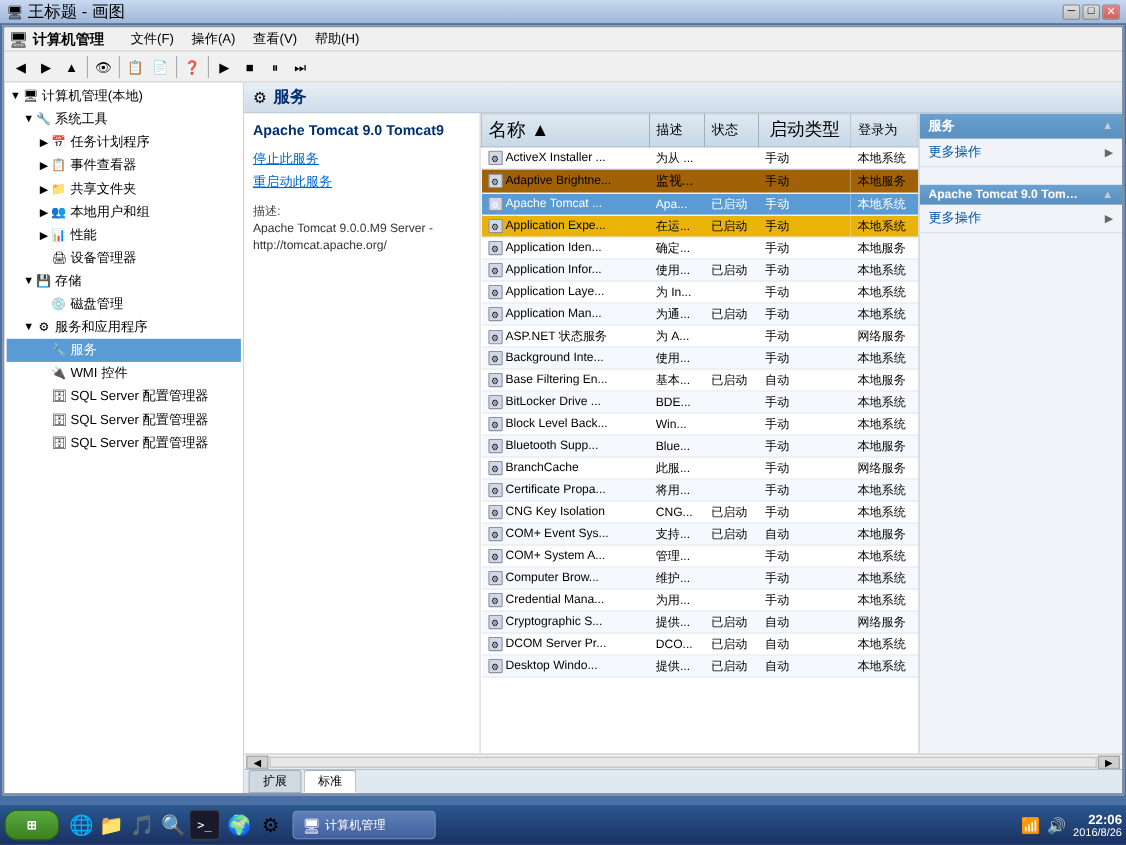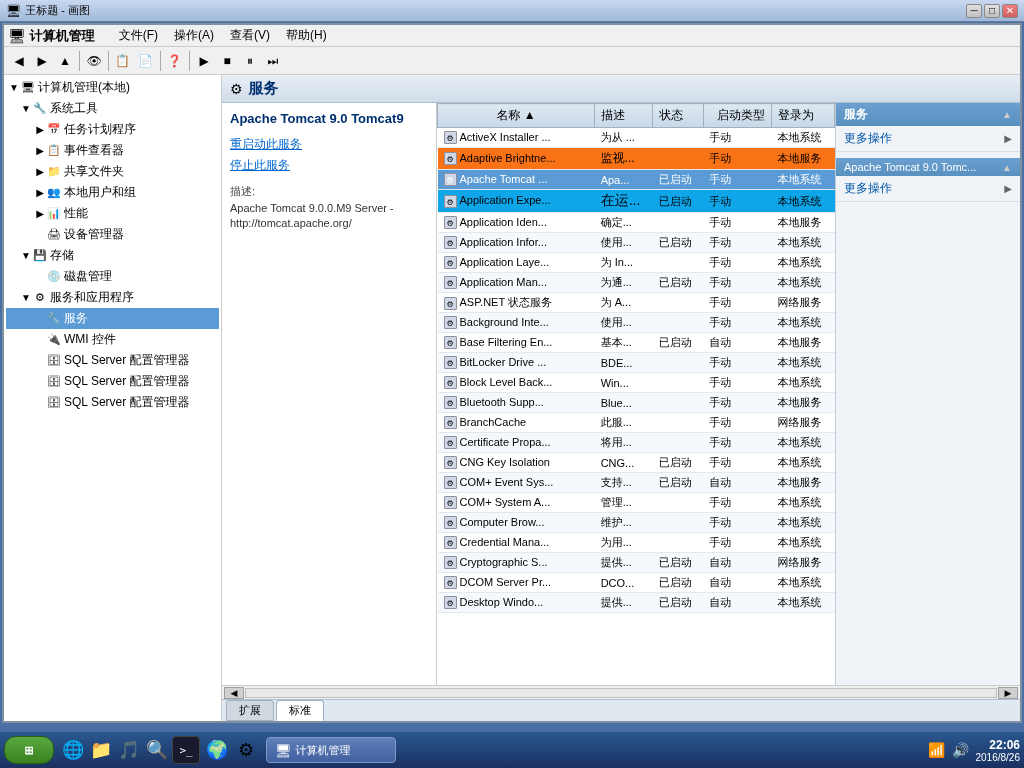--- a/index.html
+++ b/index.html
@@ -66,21 +66,21 @@
     ::-webkit-scrollbar { width: 12px; }
     ::-webkit-scrollbar-track { background: #f0f0f0; }
     ::-webkit-scrollbar-thumb { background: #a0b0c0; border: 1px solid #8090a0; }
   </style>
 </head>
 <body>
 
 <div id="title-bar" style="height:22px; background:linear-gradient(to bottom,#c8d8f0,#a0b8d8); display:flex; align-items:center; justify-content:space-between; padding:0 6px; border-bottom:1px solid #6080a0;">
   <div style="display:flex;align-items:center;gap:4px;">
     <span style="font-size:12px;">🖥</span>
-    <span style="font-size:11px;color:#000;">王标题 - 画图</span>
+    <span style="font-size:15px;color:#000;">王标题 - 画图</span>
   </div>
   <div style="display:flex;gap:2px;">
     <div class="title-btn">─</div>
     <div class="title-btn">□</div>
     <div class="title-btn close" style="background:linear-gradient(to bottom,#f08080,#d06060);color:#fff;">✕</div>
   </div>
 </div>
 
 <div id="main-window" style="background:#f0f0f0; width:1020px; height:700px; margin:1px auto; border:2px solid #8090a0; display:flex; flex-direction:column;">
 
@@ -204,62 +204,62 @@
 
       <div id="services-header" style="background:linear-gradient(to bottom,#e8eef5,#d0dcea);padding:4px 8px;display:flex;align-items:center;gap:6px;border-bottom:1px solid #b0c0d0;">
         <span style="font-size:14px;">⚙</span>
         <span style="font-size:15px;font-weight:bold;color:#003070;">服务</span>
       </div>
 
       <div style="display:flex;flex:1;overflow:hidden;">
 
         <div id="detail-panel" style="width:215px;background:#fff;border-right:1px solid #ccc;padding:8px;overflow-y:auto;">
           <div style="font-size:13px;font-weight:bold;color:#003070;margin-bottom:10px;">Apache Tomcat 9.0 Tomcat9</div>
+          <a class="service-link">停止此服务</a>
           <a class="service-link">重启动此服务</a>
-          <a class="service-link">停止此服务</a>
           <div style="font-size:11px;color:#444;margin-top:10px;margin-bottom:2px;">描述:</div>
           <div style="font-size:11px;color:#333;line-height:1.4;">Apache Tomcat 9.0.0.M9 Server - http://tomcat.apache.org/</div>
         </div>
 
         <div id="services-table-area" style="flex:1;overflow-y:auto;background:#fff;">
           <table id="services-table" style="width:100%;border-collapse:collapse;">
             <thead>
               <tr>
-                <th style="background:linear-gradient(to bottom,#dde8f0,#c8d8e8);border:1px solid #a0b0c0;padding:3px 6px;text-align:center;font-size:12px;font-weight:normal;white-space:nowrap;min-width:140px;">名称 ▲</th>
+                <th style="background:linear-gradient(to bottom,#dde8f0,#c8d8e8);border:1px solid #a0b0c0;padding:3px 6px;text-align:left;font-size:17px;font-weight:normal;white-space:nowrap;min-width:140px;">名称 ▲</th>
                 <th style="background:linear-gradient(to bottom,#dde8f0,#c8d8e8);border:1px solid #a0b0c0;padding:3px 6px;text-align:left;font-size:12px;font-weight:normal;">描述</th>
                 <th style="background:linear-gradient(to bottom,#dde8f0,#c8d8e8);border:1px solid #a0b0c0;padding:3px 6px;text-align:left;font-size:12px;font-weight:normal;">状态</th>
-                <th style="background:linear-gradient(to bottom,#dde8f0,#c8d8e8);border:1px solid #a0b0c0;padding:3px 6px;text-align:right;font-size:12px;font-weight:normal;">启动类型</th>
+                <th style="background:linear-gradient(to bottom,#dde8f0,#c8d8e8);border:1px solid #a0b0c0;padding:3px 6px;text-align:center;font-size:16px;font-weight:normal;">启动类型</th>
                 <th style="background:linear-gradient(to bottom,#dde8f0,#c8d8e8);border:1px solid #a0b0c0;padding:3px 6px;text-align:left;font-size:12px;font-weight:normal;">登录为</th>
               </tr>
             </thead>
             <tbody id="services-tbody">
             <tr>
                   <td style="padding: 2px 6px; border-bottom: 1px solid rgb(224, 232, 240); font-size: 11px; white-space: nowrap; max-width: 150px; overflow: hidden; text-overflow: ellipsis;"><span style="display: inline-block; width: 13px; height: 13px; background: rgb(208, 216, 232); border: 1px solid rgb(144, 144, 160); border-radius: 1px; margin-right: 3px; vertical-align: middle; font-size: 8px; line-height: 13px; text-align: center;">⚙</span>ActiveX Installer ...</td>
                   <td style="padding: 2px 6px; border-bottom: 1px solid rgb(224, 232, 240); font-size: 11px; white-space: nowrap;">为从 ...</td>
                   <td style="padding: 2px 6px; border-bottom: 1px solid rgb(224, 232, 240); font-size: 11px; white-space: nowrap;"></td>
                   <td style="padding: 2px 6px; border-bottom: 1px solid rgb(224, 232, 240); font-size: 11px; white-space: nowrap;">手动</td>
                   <td style="padding: 2px 6px; border-bottom: 1px solid rgb(224, 232, 240); font-size: 11px; white-space: nowrap;">本地系统</td>
                 </tr>
-                <tr style="background: #f97316;">
+                <tr style="background: #a16207;">
                   <td style="padding: 2px 6px; border-bottom: 1px solid rgb(224, 232, 240); font-size: 11px; white-space: nowrap; max-width: 150px; overflow: hidden; text-overflow: ellipsis;"><span style="display: inline-block; width: 13px; height: 13px; background: rgb(208, 216, 232); border: 1px solid rgb(144, 144, 160); border-radius: 1px; margin-right: 3px; vertical-align: middle; font-size: 8px; line-height: 13px; text-align: center;">⚙</span>Adaptive Brightne...</td>
                   <td style="padding: 2px 6px; border-bottom: 1px solid rgb(224, 232, 240); font-size: 12px; white-space: nowrap;">监视...</td>
                   <td style="padding: 2px 6px; border-bottom: 1px solid rgb(224, 232, 240); font-size: 11px; white-space: nowrap;"></td>
                   <td style="padding: 2px 6px; border-bottom: 1px solid rgb(224, 232, 240); font-size: 11px; white-space: nowrap;">手动</td>
                   <td style="padding: 2px 6px; border-bottom: 1px solid rgb(224, 232, 240); font-size: 11px; white-space: nowrap;">本地服务</td>
                 </tr>
                 <tr style="background: rgb(91, 155, 213); color: rgb(255, 255, 255);">
                   <td style="padding: 2px 6px; border-bottom: 1px solid rgb(224, 232, 240); font-size: 11px; white-space: nowrap; max-width: 150px; overflow: hidden; text-overflow: ellipsis;"><span style="display: inline-block; width: 13px; height: 13px; background: rgb(208, 216, 232); border: 1px solid rgb(144, 144, 160); border-radius: 1px; margin-right: 3px; vertical-align: middle; font-size: 8px; line-height: 13px; text-align: center;">⚙</span>Apache Tomcat ...</td>
                   <td style="padding: 2px 6px; border-bottom: 1px solid rgb(224, 232, 240); font-size: 11px; white-space: nowrap;">Apa...</td>
                   <td style="padding: 2px 6px; border-bottom: 1px solid rgb(224, 232, 240); font-size: 11px; white-space: nowrap;">已启动</td>
                   <td style="padding: 2px 6px; border-bottom: 1px solid rgb(224, 232, 240); font-size: 11px; white-space: nowrap;">手动</td>
                   <td style="padding: 2px 6px; border-bottom: 1px solid rgb(224, 232, 240); font-size: 11px; white-space: nowrap;">本地系统</td>
                 </tr>
-                <tr style="background: #0ea5e9;">
+                <tr style="background: #eab308;">
                   <td style="padding: 2px 6px; border-bottom: 1px solid rgb(224, 232, 240); font-size: 11px; white-space: nowrap; max-width: 150px; overflow: hidden; text-overflow: ellipsis;"><span style="display: inline-block; width: 13px; height: 13px; background: rgb(208, 216, 232); border: 1px solid rgb(144, 144, 160); border-radius: 1px; margin-right: 3px; vertical-align: middle; font-size: 8px; line-height: 13px; text-align: center;">⚙</span>Application Expe...</td>
-                  <td style="padding: 2px 6px; border-bottom: 1px solid rgb(224, 232, 240); font-size: 14px; white-space: nowrap;">在运...</td>
+                  <td style="padding: 2px 6px; border-bottom: 1px solid rgb(224, 232, 240); font-size: 11px; white-space: nowrap;">在运...</td>
                   <td style="padding: 2px 6px; border-bottom: 1px solid rgb(224, 232, 240); font-size: 11px; white-space: nowrap;">已启动</td>
                   <td style="padding: 2px 6px; border-bottom: 1px solid rgb(224, 232, 240); font-size: 11px; white-space: nowrap;">手动</td>
                   <td style="padding: 2px 6px; border-bottom: 1px solid rgb(224, 232, 240); font-size: 11px; white-space: nowrap;">本地系统</td>
                 </tr>
                 <tr>
                   <td style="padding: 2px 6px; border-bottom: 1px solid rgb(224, 232, 240); font-size: 11px; white-space: nowrap; max-width: 150px; overflow: hidden; text-overflow: ellipsis;"><span style="display: inline-block; width: 13px; height: 13px; background: rgb(208, 216, 232); border: 1px solid rgb(144, 144, 160); border-radius: 1px; margin-right: 3px; vertical-align: middle; font-size: 8px; line-height: 13px; text-align: center;">⚙</span>Application Iden...</td>
                   <td style="padding: 2px 6px; border-bottom: 1px solid rgb(224, 232, 240); font-size: 11px; white-space: nowrap;">确定...</td>
                   <td style="padding: 2px 6px; border-bottom: 1px solid rgb(224, 232, 240); font-size: 11px; white-space: nowrap;"></td>
                   <td style="padding: 2px 6px; border-bottom: 1px solid rgb(224, 232, 240); font-size: 11px; white-space: nowrap;">手动</td>
                   <td style="padding: 2px 6px; border-bottom: 1px solid rgb(224, 232, 240); font-size: 11px; white-space: nowrap;">本地服务</td>
@@ -403,21 +403,21 @@
 
         <div id="actions-panel" style="width:185px;background:#f0f4f8;border-left:1px solid #c0ccd8;overflow-y:auto;">
           <div style="background:linear-gradient(to bottom,#6ba0d0,#5890c0);color:#fff;padding:3px 8px;font-size:12px;font-weight:bold;display:flex;justify-content:space-between;align-items:center;">
             <span>服务</span>
             <span style="font-size:10px;color:#ccc;">▲</span>
           </div>
           <div class="action-link">
             <span>更多操作</span>
             <span class="action-arrow">▶</span>
           </div>
-          <div style="background:linear-gradient(to bottom,#6ba0d0,#5890c0);color:#fff;padding:3px 8px;font-size:12px;font-weight:normal;display:flex;justify-content:space-between;align-items:flex-end;margin-top:6px;">
+          <div style="background:linear-gradient(to bottom,#6ba0d0,#5890c0);color:#fff;padding:3px 8px;font-size:12px;font-weight:bold;display:flex;justify-content:space-between;align-items:flex-end;margin-top:16px;">
             <span style="font-size:11px;white-space:nowrap;overflow:hidden;text-overflow:ellipsis;max-width:140px;">Apache Tomcat 9.0 Tomc...</span>
             <span style="font-size:10px;color:#ccc;flex-shrink:0;">▲</span>
           </div>
           <div class="action-link">
             <span>更多操作</span>
             <span class="action-arrow">▶</span>
           </div>
         </div>
       </div>
 

